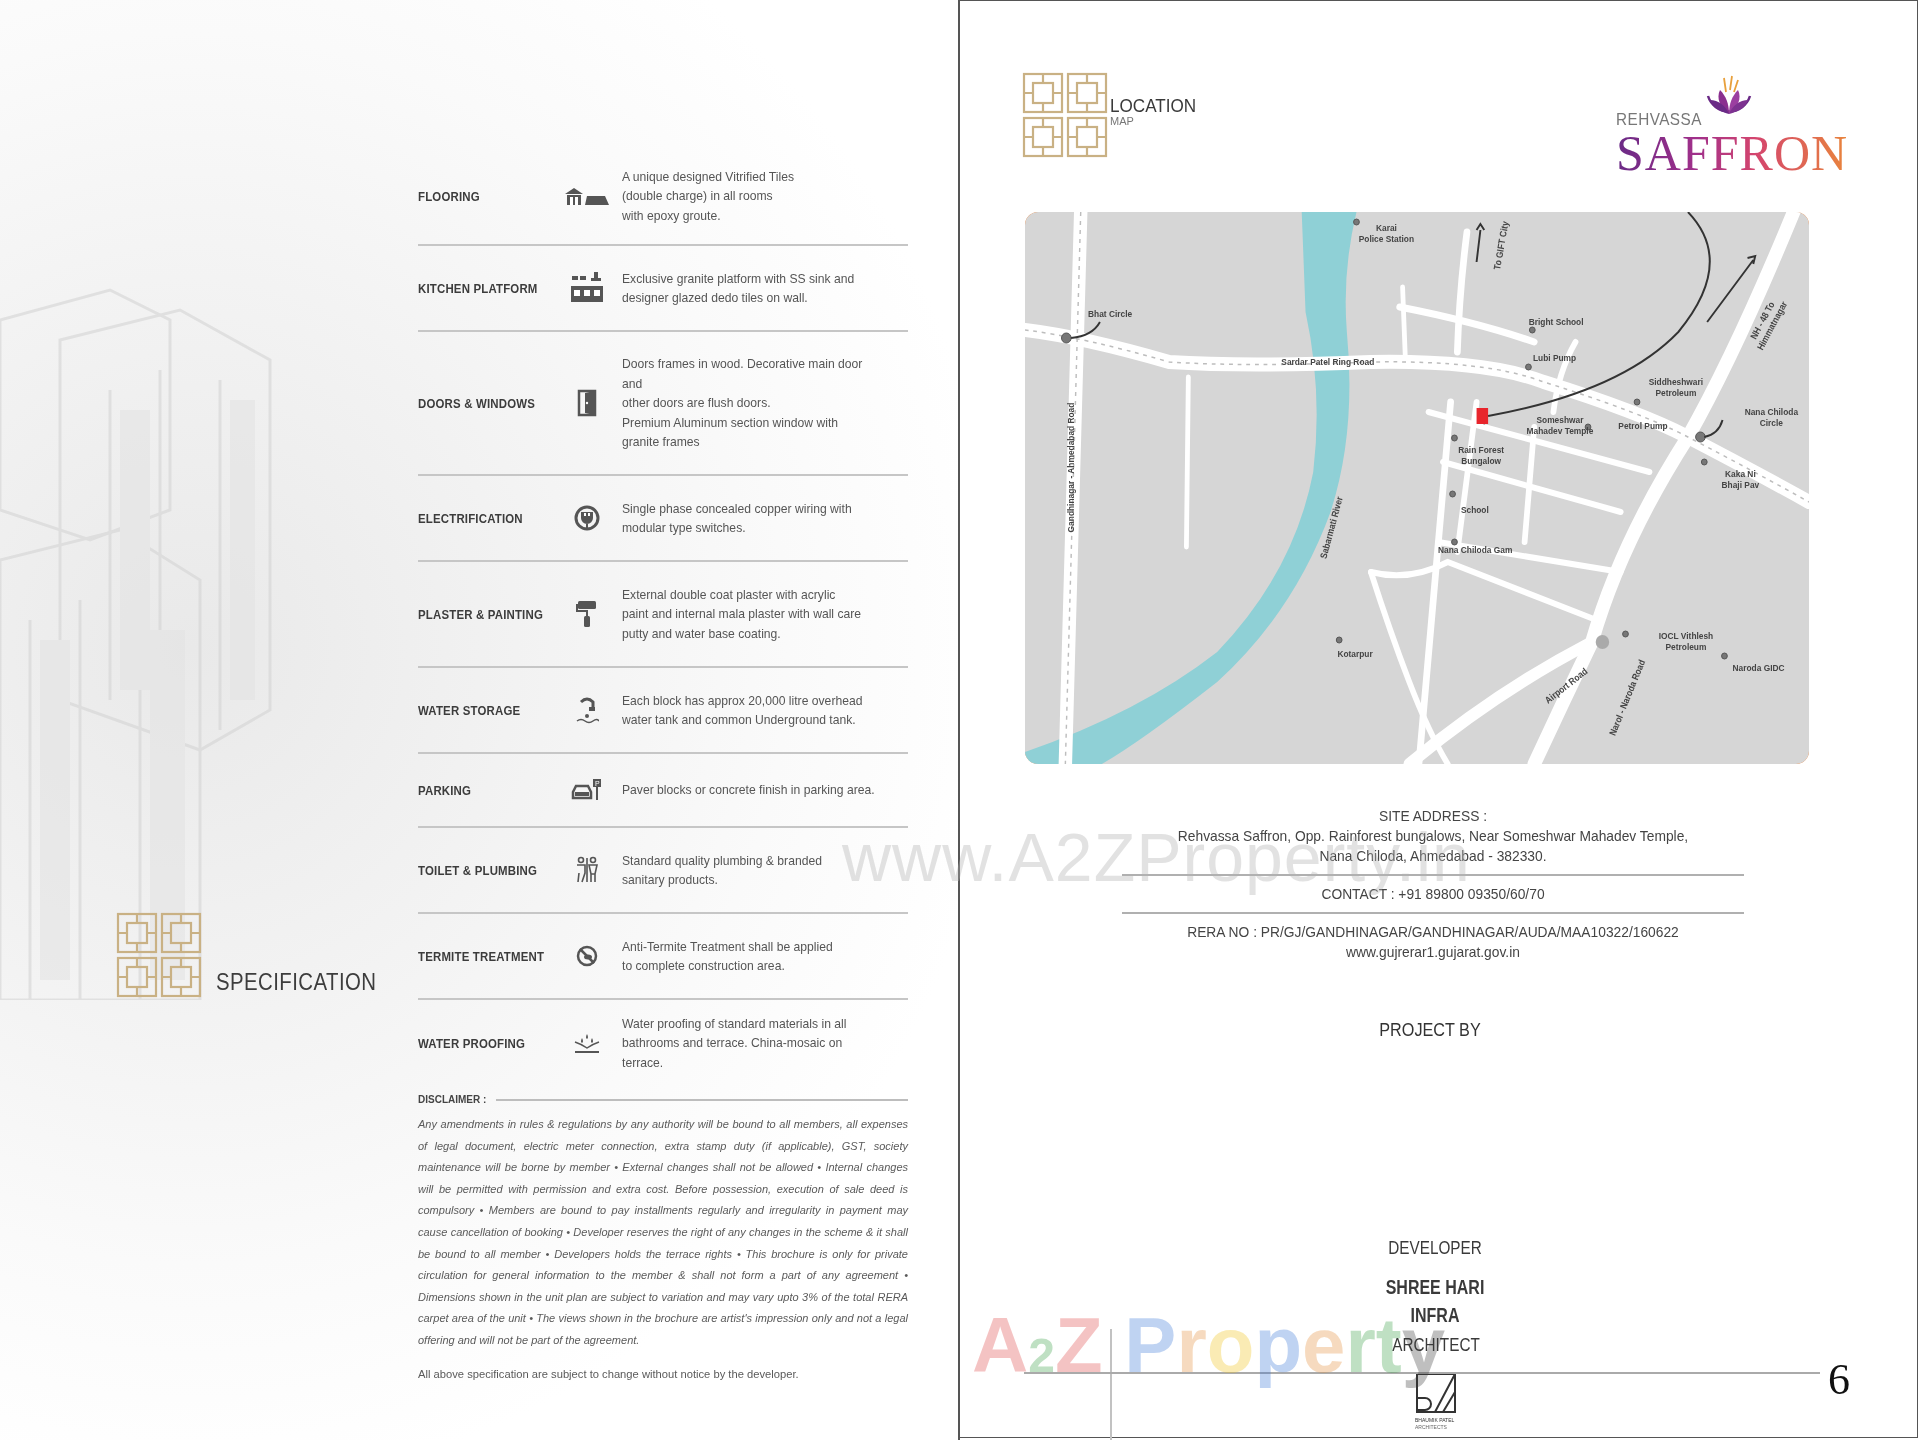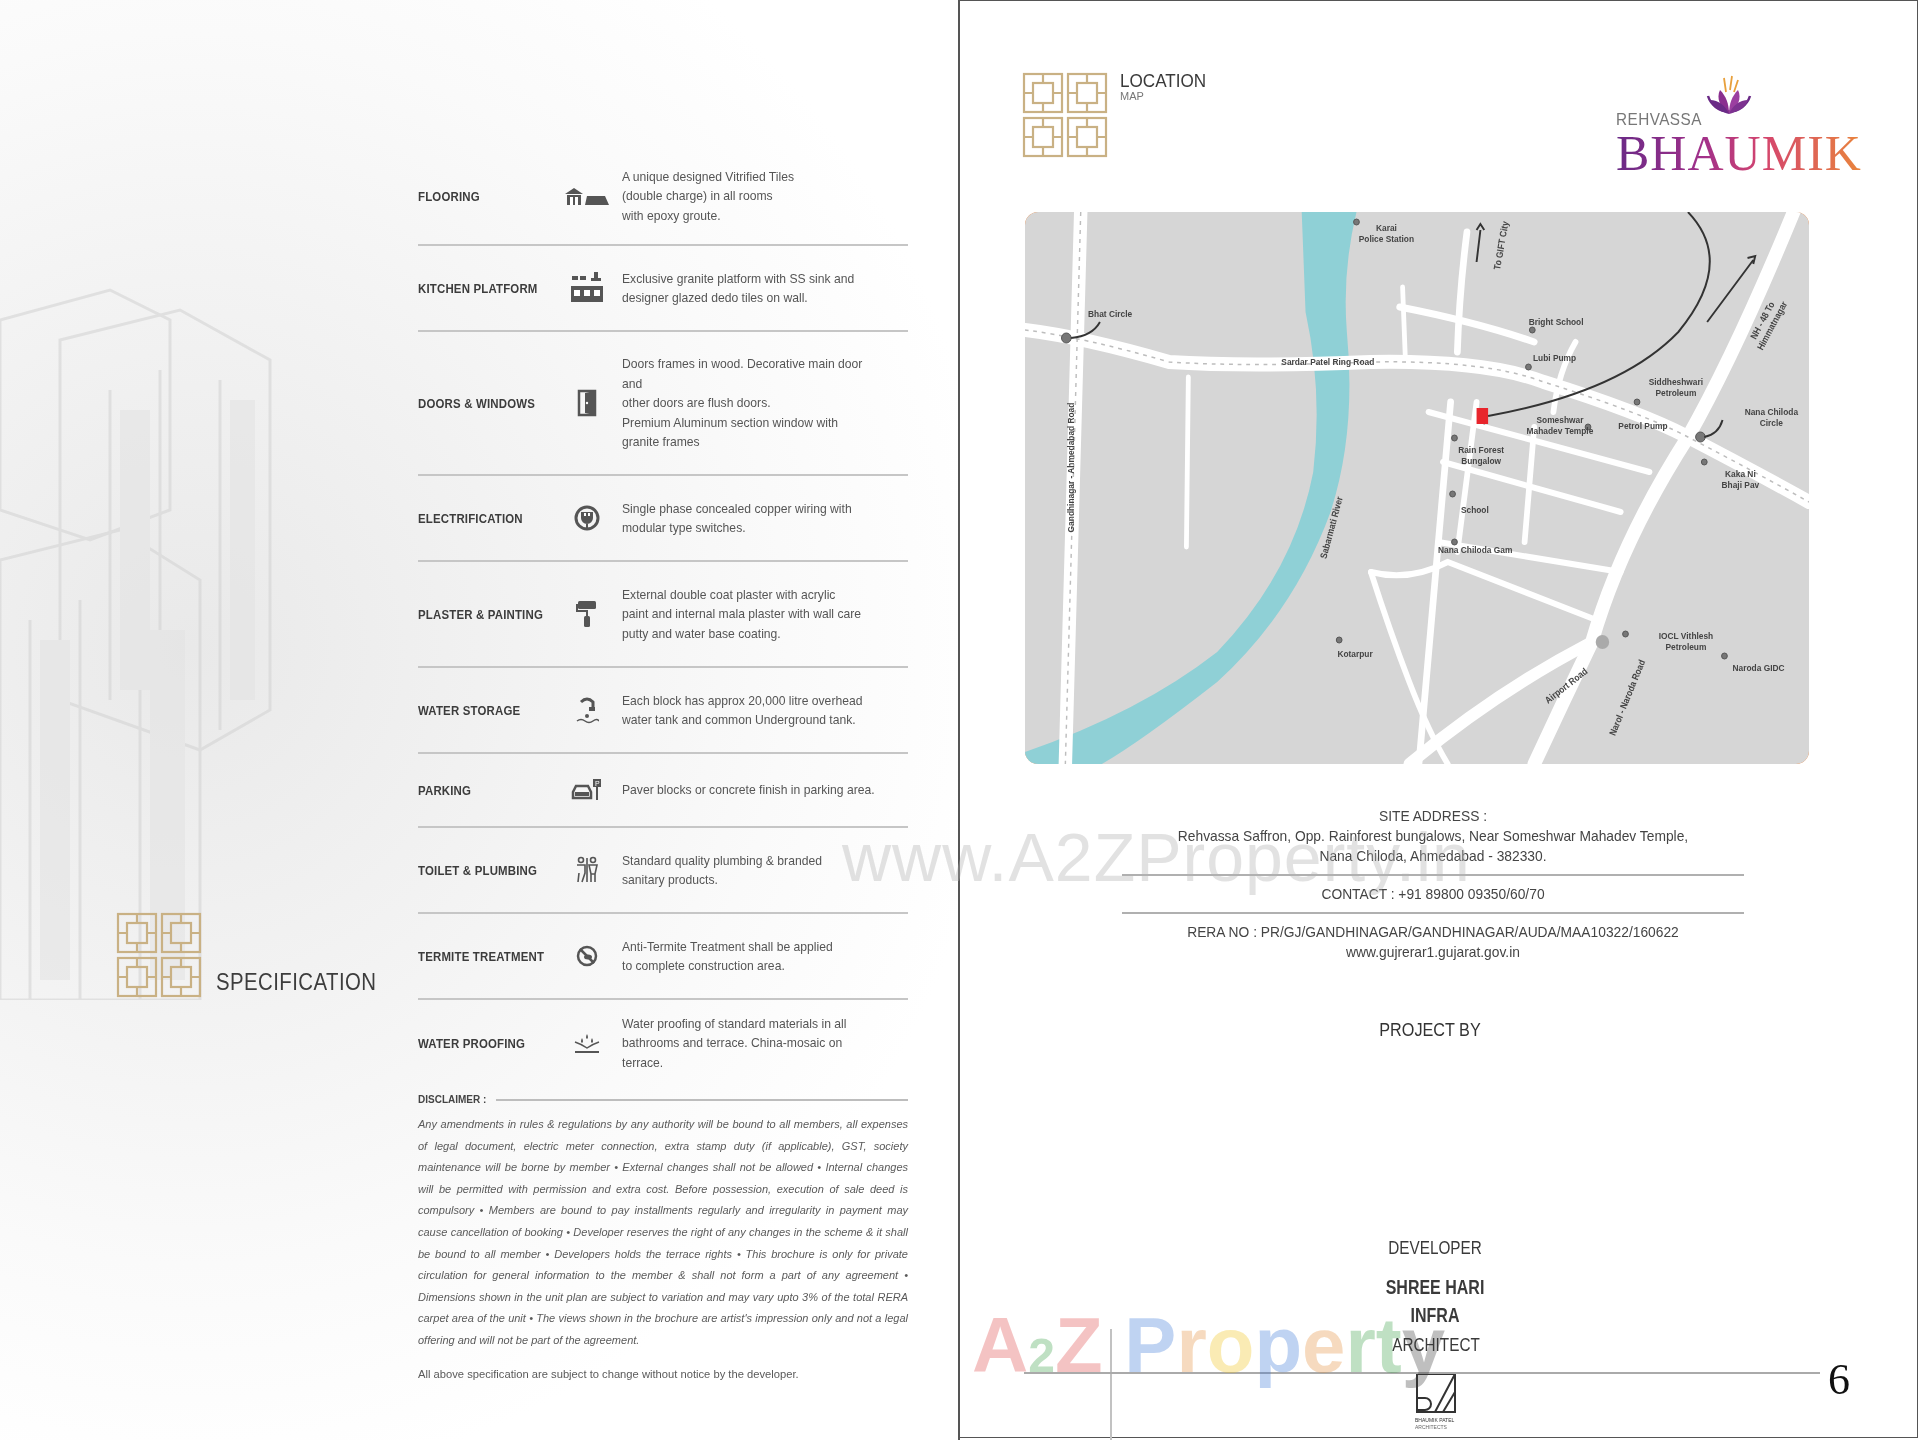--- a/index.html
+++ b/index.html
@@ -20,21 +20,21 @@
   .spec-label { width:134px; font-size:13px; font-weight:bold; color:#3c3c3c; letter-spacing:.2px; transform:scaleX(.88); transform-origin:left center; white-space:nowrap;}
   .spec-icon { width:70px; display:flex; justify-content:center; color:#444; }
   .spec-desc { flex:1; font-size:13.5px; line-height:19.5px; color:#555; transform:scaleX(.9); transform-origin:left center; white-space:pre-line; }
   .disclaimer { position:absolute; left:418px; top:1094px; width:490px; }
   .disc-head { display:flex; align-items:center; gap:10px; }
   .disc-label { font-size:10px; font-weight:bold; color:#444; white-space:nowrap; }
   .disc-line { flex:1; height:2px; background:#bdbdbd; }
   .disc-text { margin-top:9px; font-size:11px; line-height:21.6px; color:#5a5a5a; text-align:justify;font-style:italic; }
   .disc-foot { margin-top:16px; font-size:11.2px; color:#5a5a5a; }
   
-  .loc-heading { position:absolute; left:1022px; top:72px; display:flex; align-items:flex-start; gap:12px; }
+  .loc-heading { position:absolute; left:1022px; top:72px; display:flex; align-items:center; gap:2px; }
   .loc-title { font-size:19px; color:#3a3a3a; line-height:18px; transform:scaleX(.9); transform-origin:left bottom; }
   .loc-sub { font-size:11px; color:#777; line-height:12px; }
   .logo { position:absolute; left:1616px; top:74px; width:230px; height:110px; }
   .logo-pre { position:absolute; left:0; top:36px; font-size:17px; color:#777; letter-spacing:.5px; transform:scaleX(.9); transform-origin:left;}
   .logo-main { position:absolute; left:0; top:50px; font-family:"Liberation Serif", serif; font-size:50px; letter-spacing:1px;
      background: linear-gradient(90deg,#6a2a86 0%, #a1308a 35%, #d4456e 60%, #e9853c 100%); -webkit-background-clip:text; background-clip:text; color:transparent; }
   .logo-flower { position:absolute; left:86px; top:0; width:54px; height:54px; }
   .map { position:absolute; left:1025px; top:212px; width:784px; height:552px; border-radius:13px; overflow:hidden; background:#f97316; }
   .map svg { width:100%; height:100%; display:block; }
   .map-label { position:absolute; font-size:9.5px; font-weight:bold; color:#444; line-height:11px; text-align:center; white-space:nowrap; transform:scaleX(.88); }
@@ -266,21 +266,21 @@
 <div class="logo">
   <svg class="logo-flower" viewBox="0 0 54 54">
     <path d="M6 22 A22 22 0 0 0 48 22" fill="none" stroke="#6a2a86" stroke-width="2.5"></path>
     <path d="M27 40 C18 34 14 24 18 16 C24 22 27 30 27 40Z" fill="#8a2f8f"></path>
     <path d="M27 40 C36 34 40 24 36 16 C30 22 27 30 27 40Z" fill="#9b3fa0"></path>
     <path d="M27 40 C20 38 10 34 8 26 C16 26 24 32 27 40Z" fill="#6a2a86"></path>
     <path d="M27 40 C34 38 44 34 46 26 C38 26 30 32 27 40Z" fill="#7d3290"></path>
     <path d="M24 18 L22 4 M28 16 L30 2 M32 18 L36 6" stroke="#e8a03c" stroke-width="1.8"></path>
   </svg>
   <div class="logo-pre">REHVASSA</div>
-  <div class="logo-main">BHAUMIK</div>
+  <div class="logo-main">SAFFRON</div>
 </div>
 
 <div class="map">
   <svg viewBox="0 0 816 552" preserveAspectRatio="none">
     <rect width="816" height="552" fill="#d6d6d6"></rect>
 
     <path d="M288 0 L345 0 Q330 60 335 120 Q345 220 318 300 Q280 400 200 470 Q120 530 80 552 L0 552 L0 540 Q120 500 200 440 Q280 360 300 260 Q310 180 292 100 Z" fill="#8fd0d6"></path>
     <g stroke="#ffffff" fill="none" stroke-linecap="round">
 
       <path d="M0 118 Q60 125 150 150 Q230 155 360 150 Q480 148 540 170 Q640 200 690 225 Q760 260 816 290" stroke-width="14"></path>

